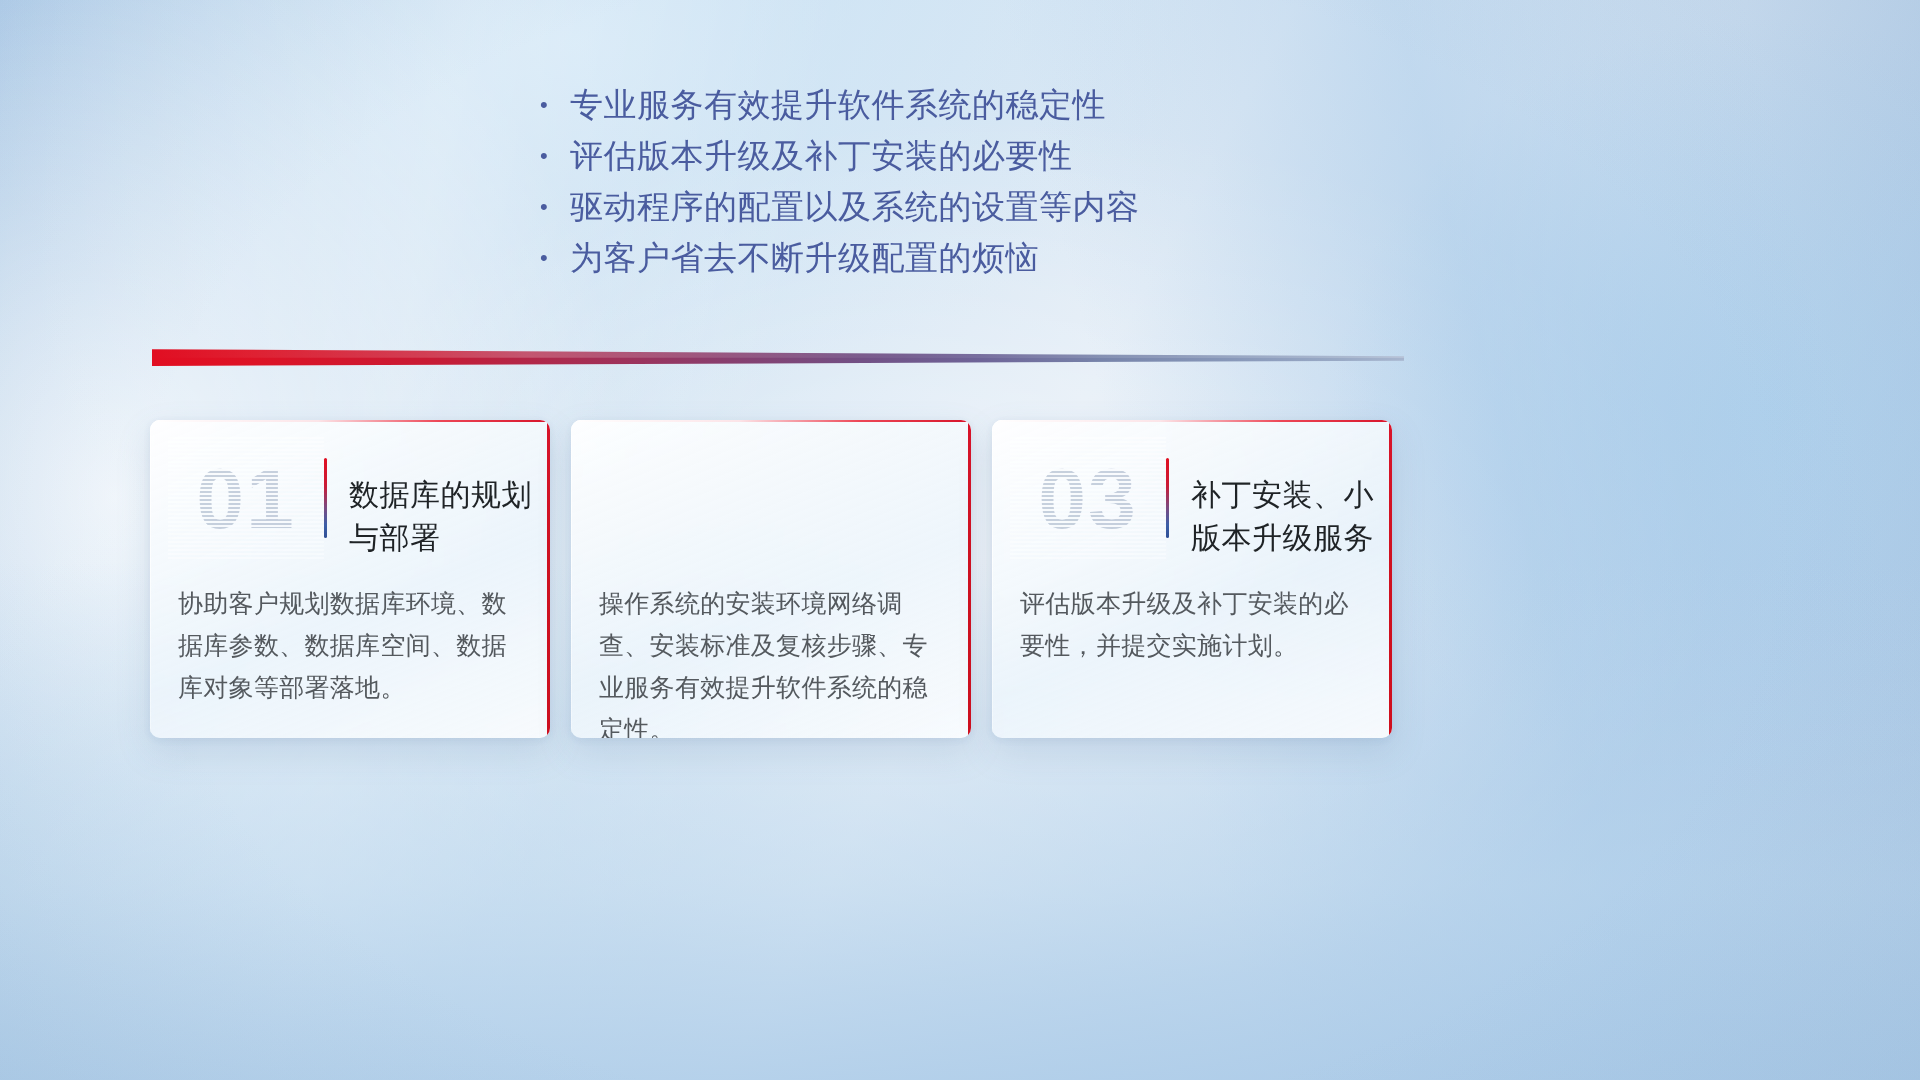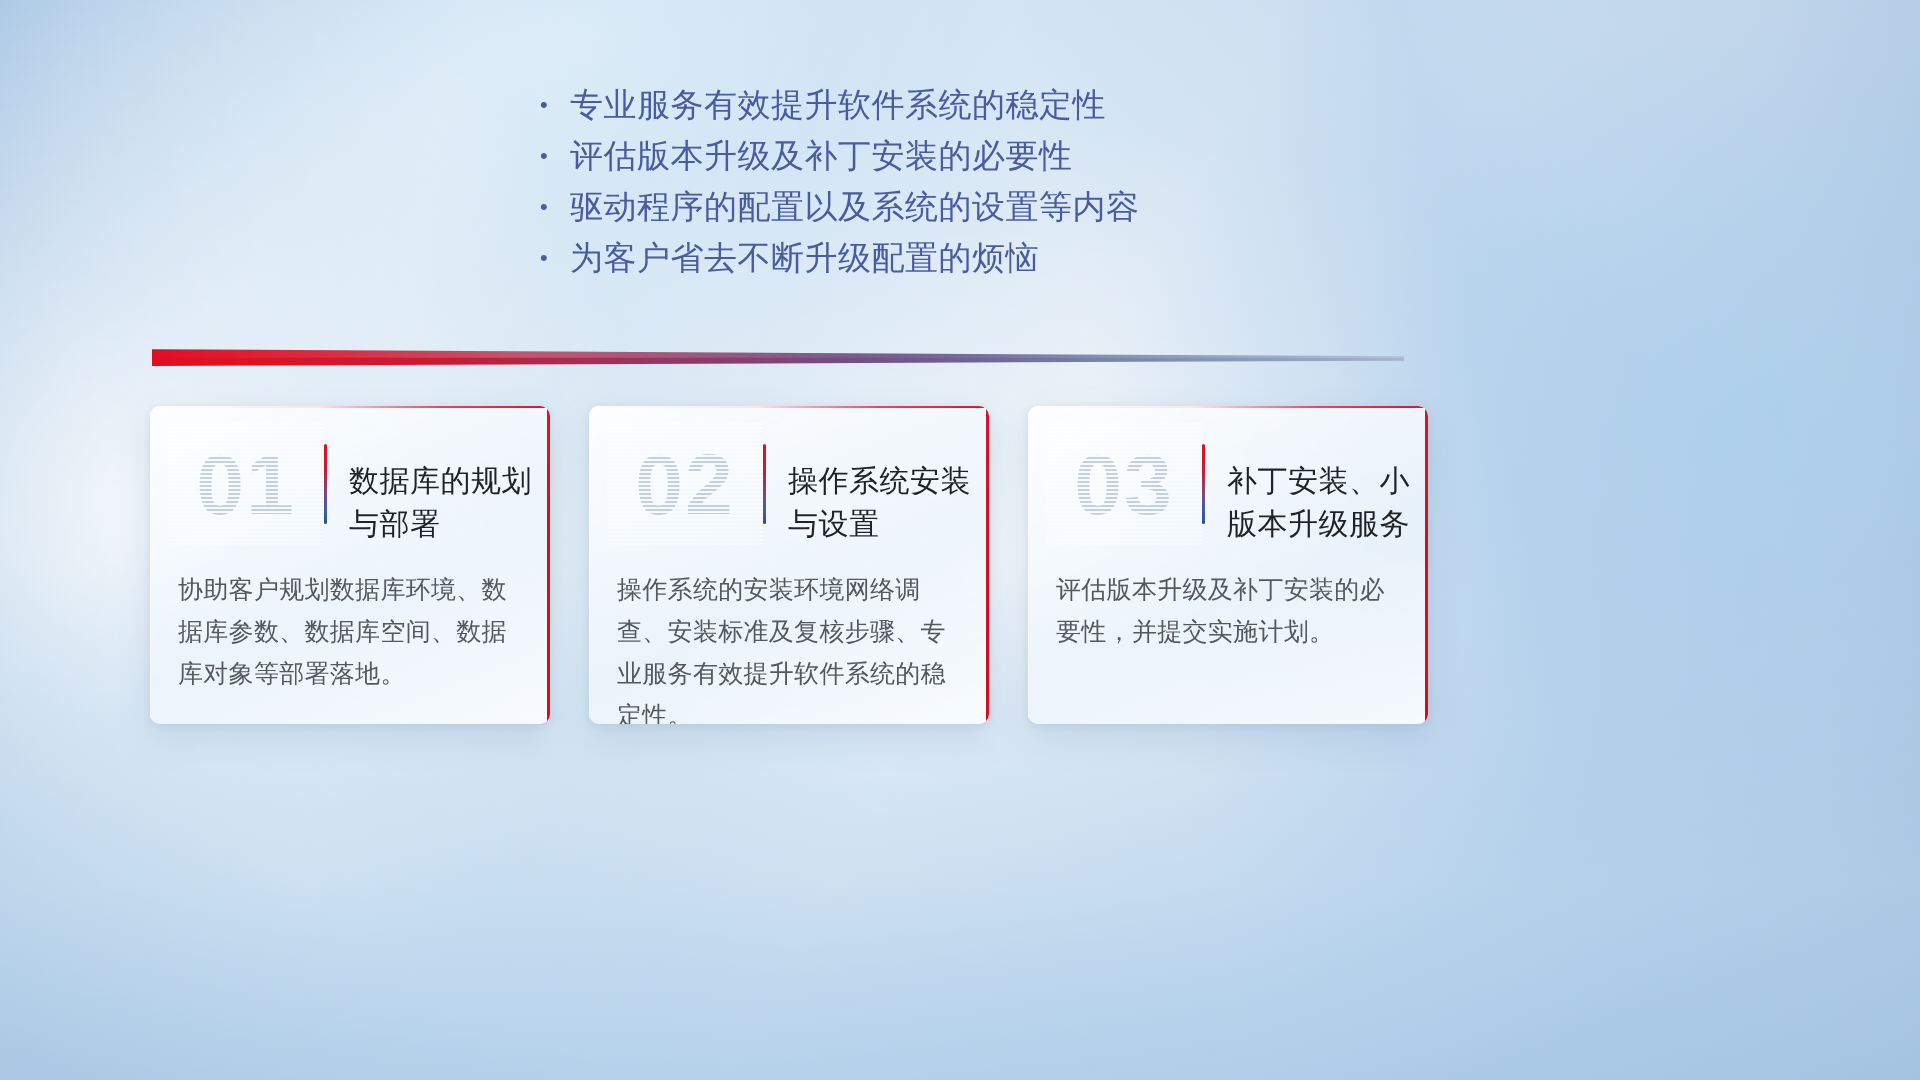--- a/index.html
+++ b/index.html
@@ -75,22 +75,22 @@
     opacity:.97;
   }
   .divider-sheen{
     position:absolute;left:0;top:0;width:100%;height:100%;
     background:linear-gradient(90deg, rgba(255,255,255,.0) 0%, rgba(255,255,255,.22) 30%, rgba(255,255,255,.05) 60%, rgba(255,255,255,.18) 100%);
     clip-path:polygon(0 24%, 100% 56%, 100% 64%, 0 62%);
   }
 
   
   .cards{
-    position:absolute;left:150px;top:406px;
-    display:flex;gap:39px;
+    position:absolute;left:150px;top:420px;
+    display:flex;gap:21px;
   }
   .card{
     position:relative;
     width:400px;height:318px;
     border-radius:10px;
     background:
       linear-gradient(158deg, rgba(255,255,255,.93) 0%, rgba(246,250,253,.88) 30%, rgba(238,246,252,.82) 58%, rgba(250,252,254,.93) 100%);
     box-shadow:
       0 1px 0 rgba(255,255,255,.9) inset,
       0 14px 34px rgba(92,125,165,.18),
@@ -211,25 +211,20 @@
       <div class="card-bar"></div>
       <div class="card-title">数据库的规划与部署</div>
     </div>
     <div class="card-body">协助客户规划数据库环境、数据库参数、数据库空间、数据库对象等部署落地。</div>
   </div>
 
   <div class="card">
     <div class="card-edge-top"></div>
     <div class="card-edge-right"></div>
     <div class="card-edge-left"></div>
-    <div class="card-head">
-      <div class="card-num">02</div>
-      <div class="card-bar"></div>
-      <div class="card-title">操作系统安装与设置</div>
-    </div>
     <div class="card-body">操作系统的安装环境网络调查、安装标准及复核步骤、专业服务有效提升软件系统的稳定性。</div>
   </div>
 
   <div class="card">
     <div class="card-edge-top"></div>
     <div class="card-edge-right"></div>
     <div class="card-edge-left"></div>
     <div class="card-head">
       <div class="card-num">03</div>
       <div class="card-bar"></div>

